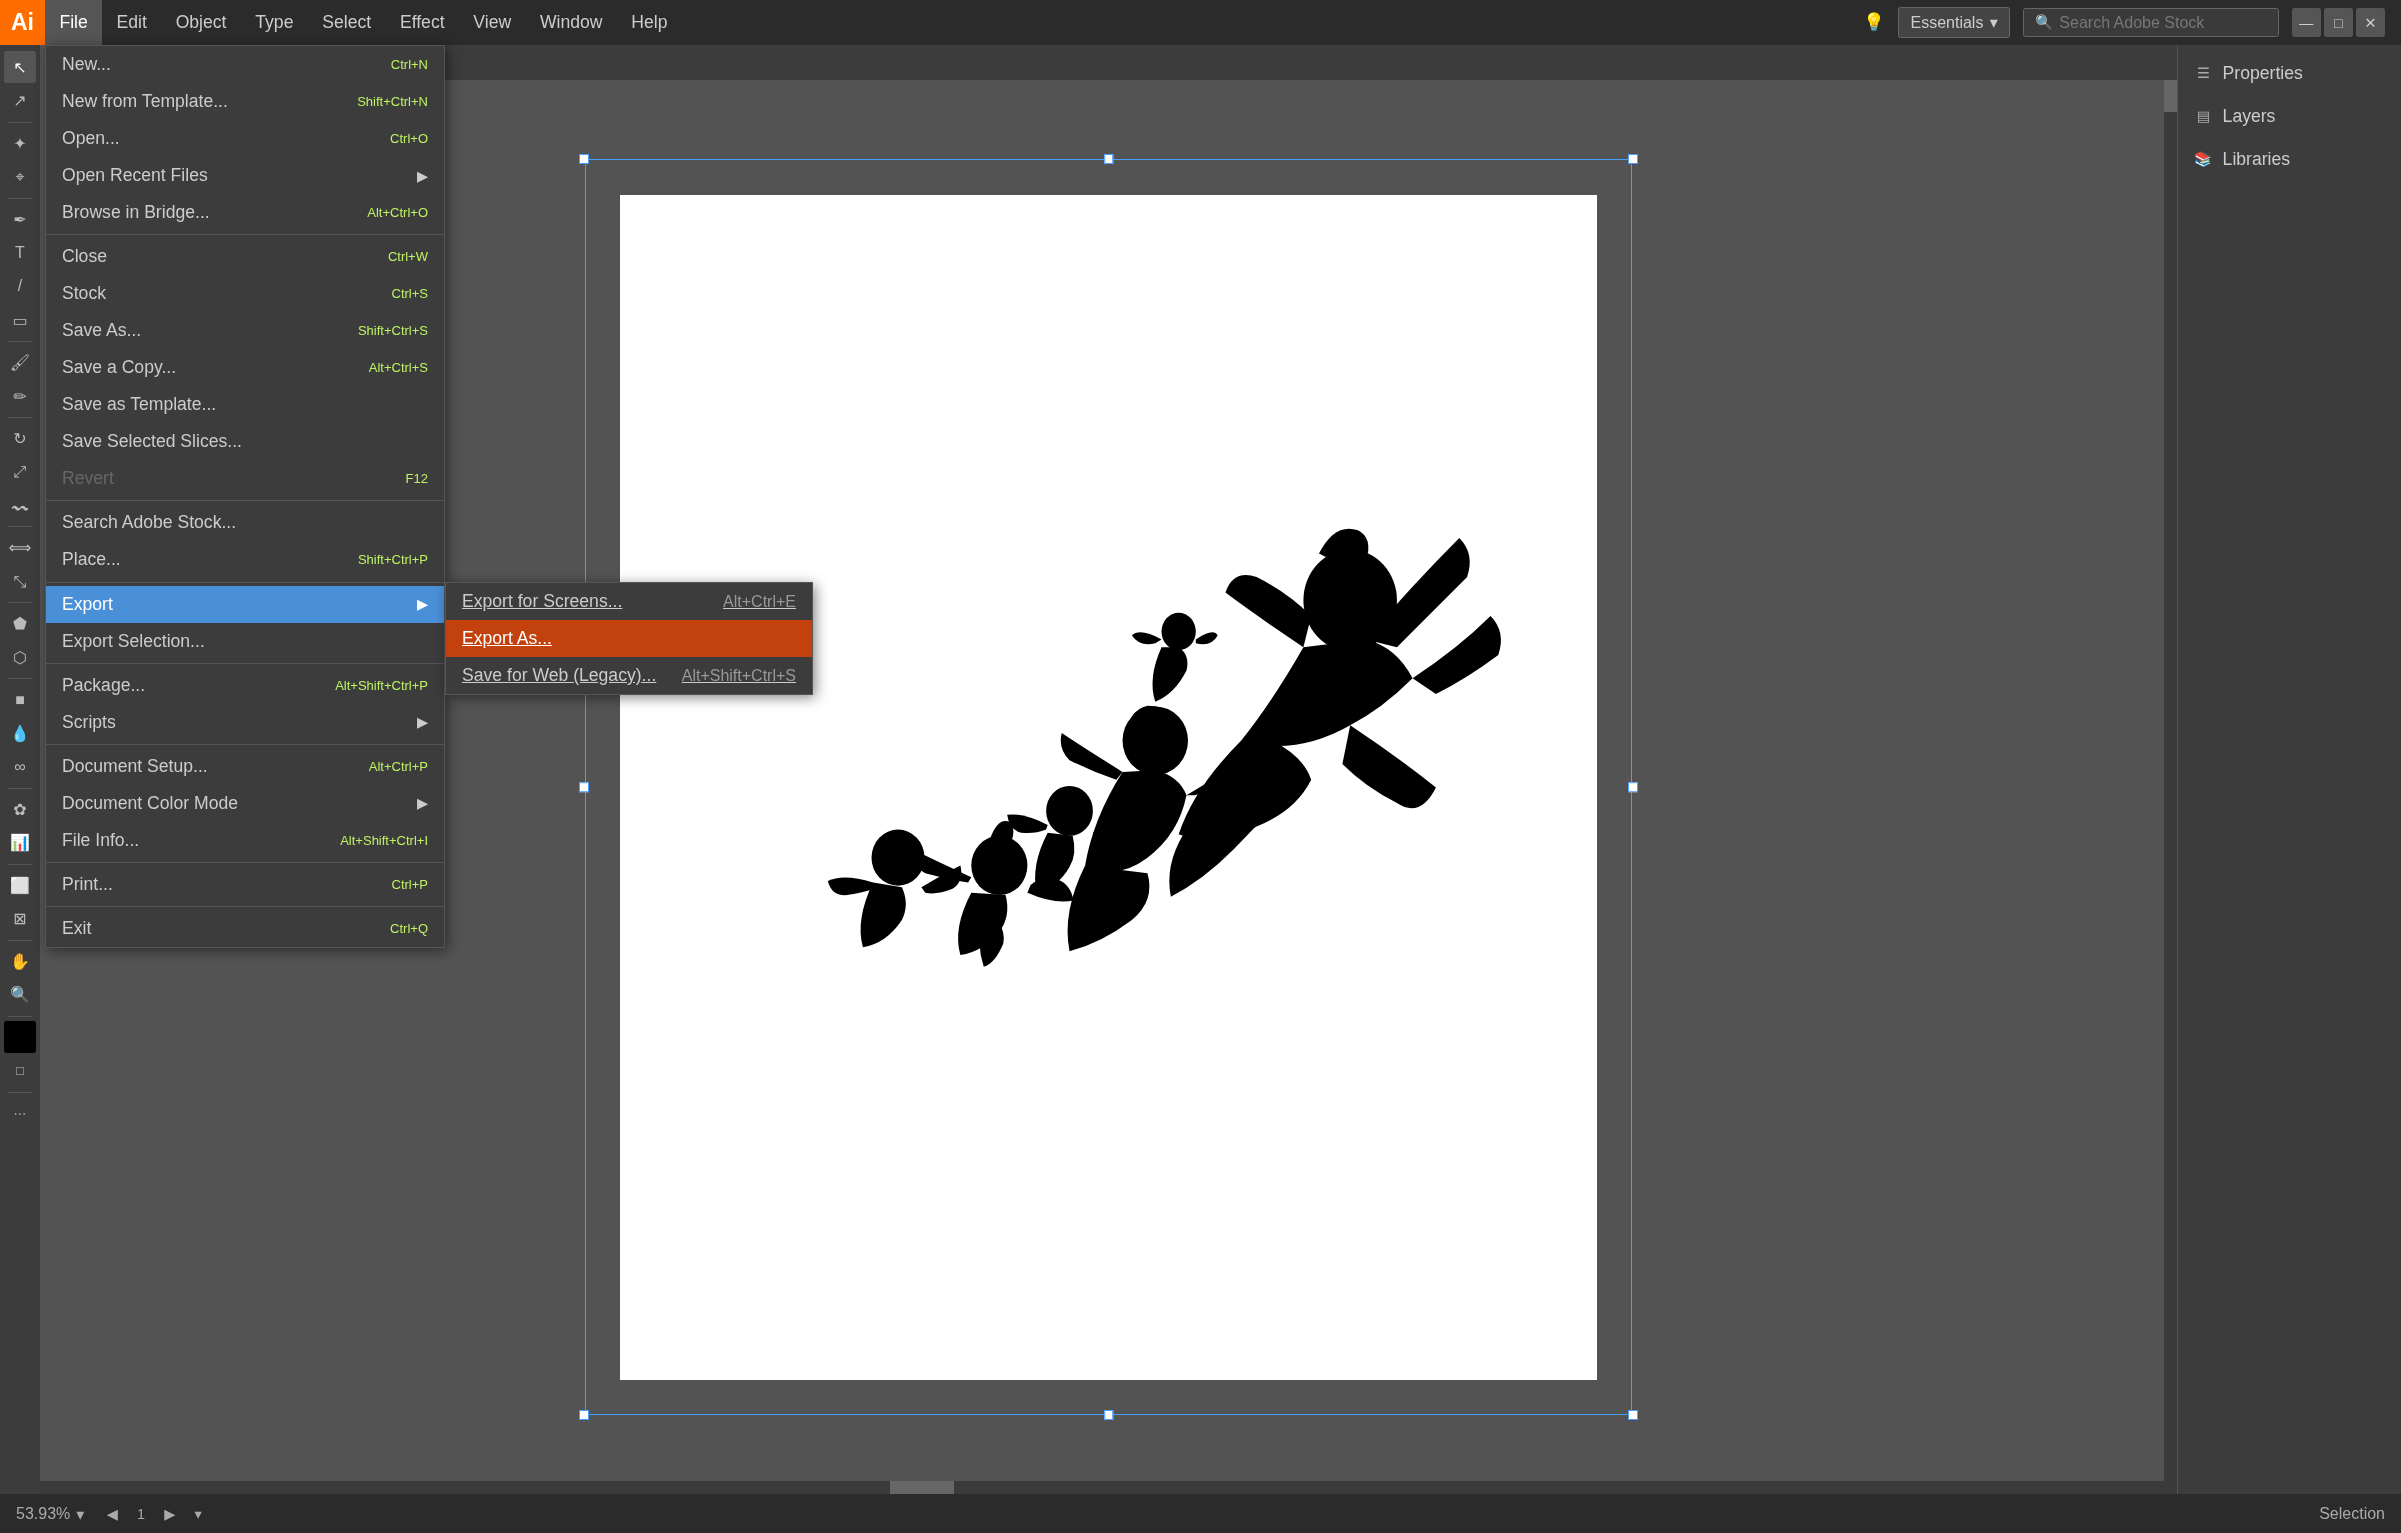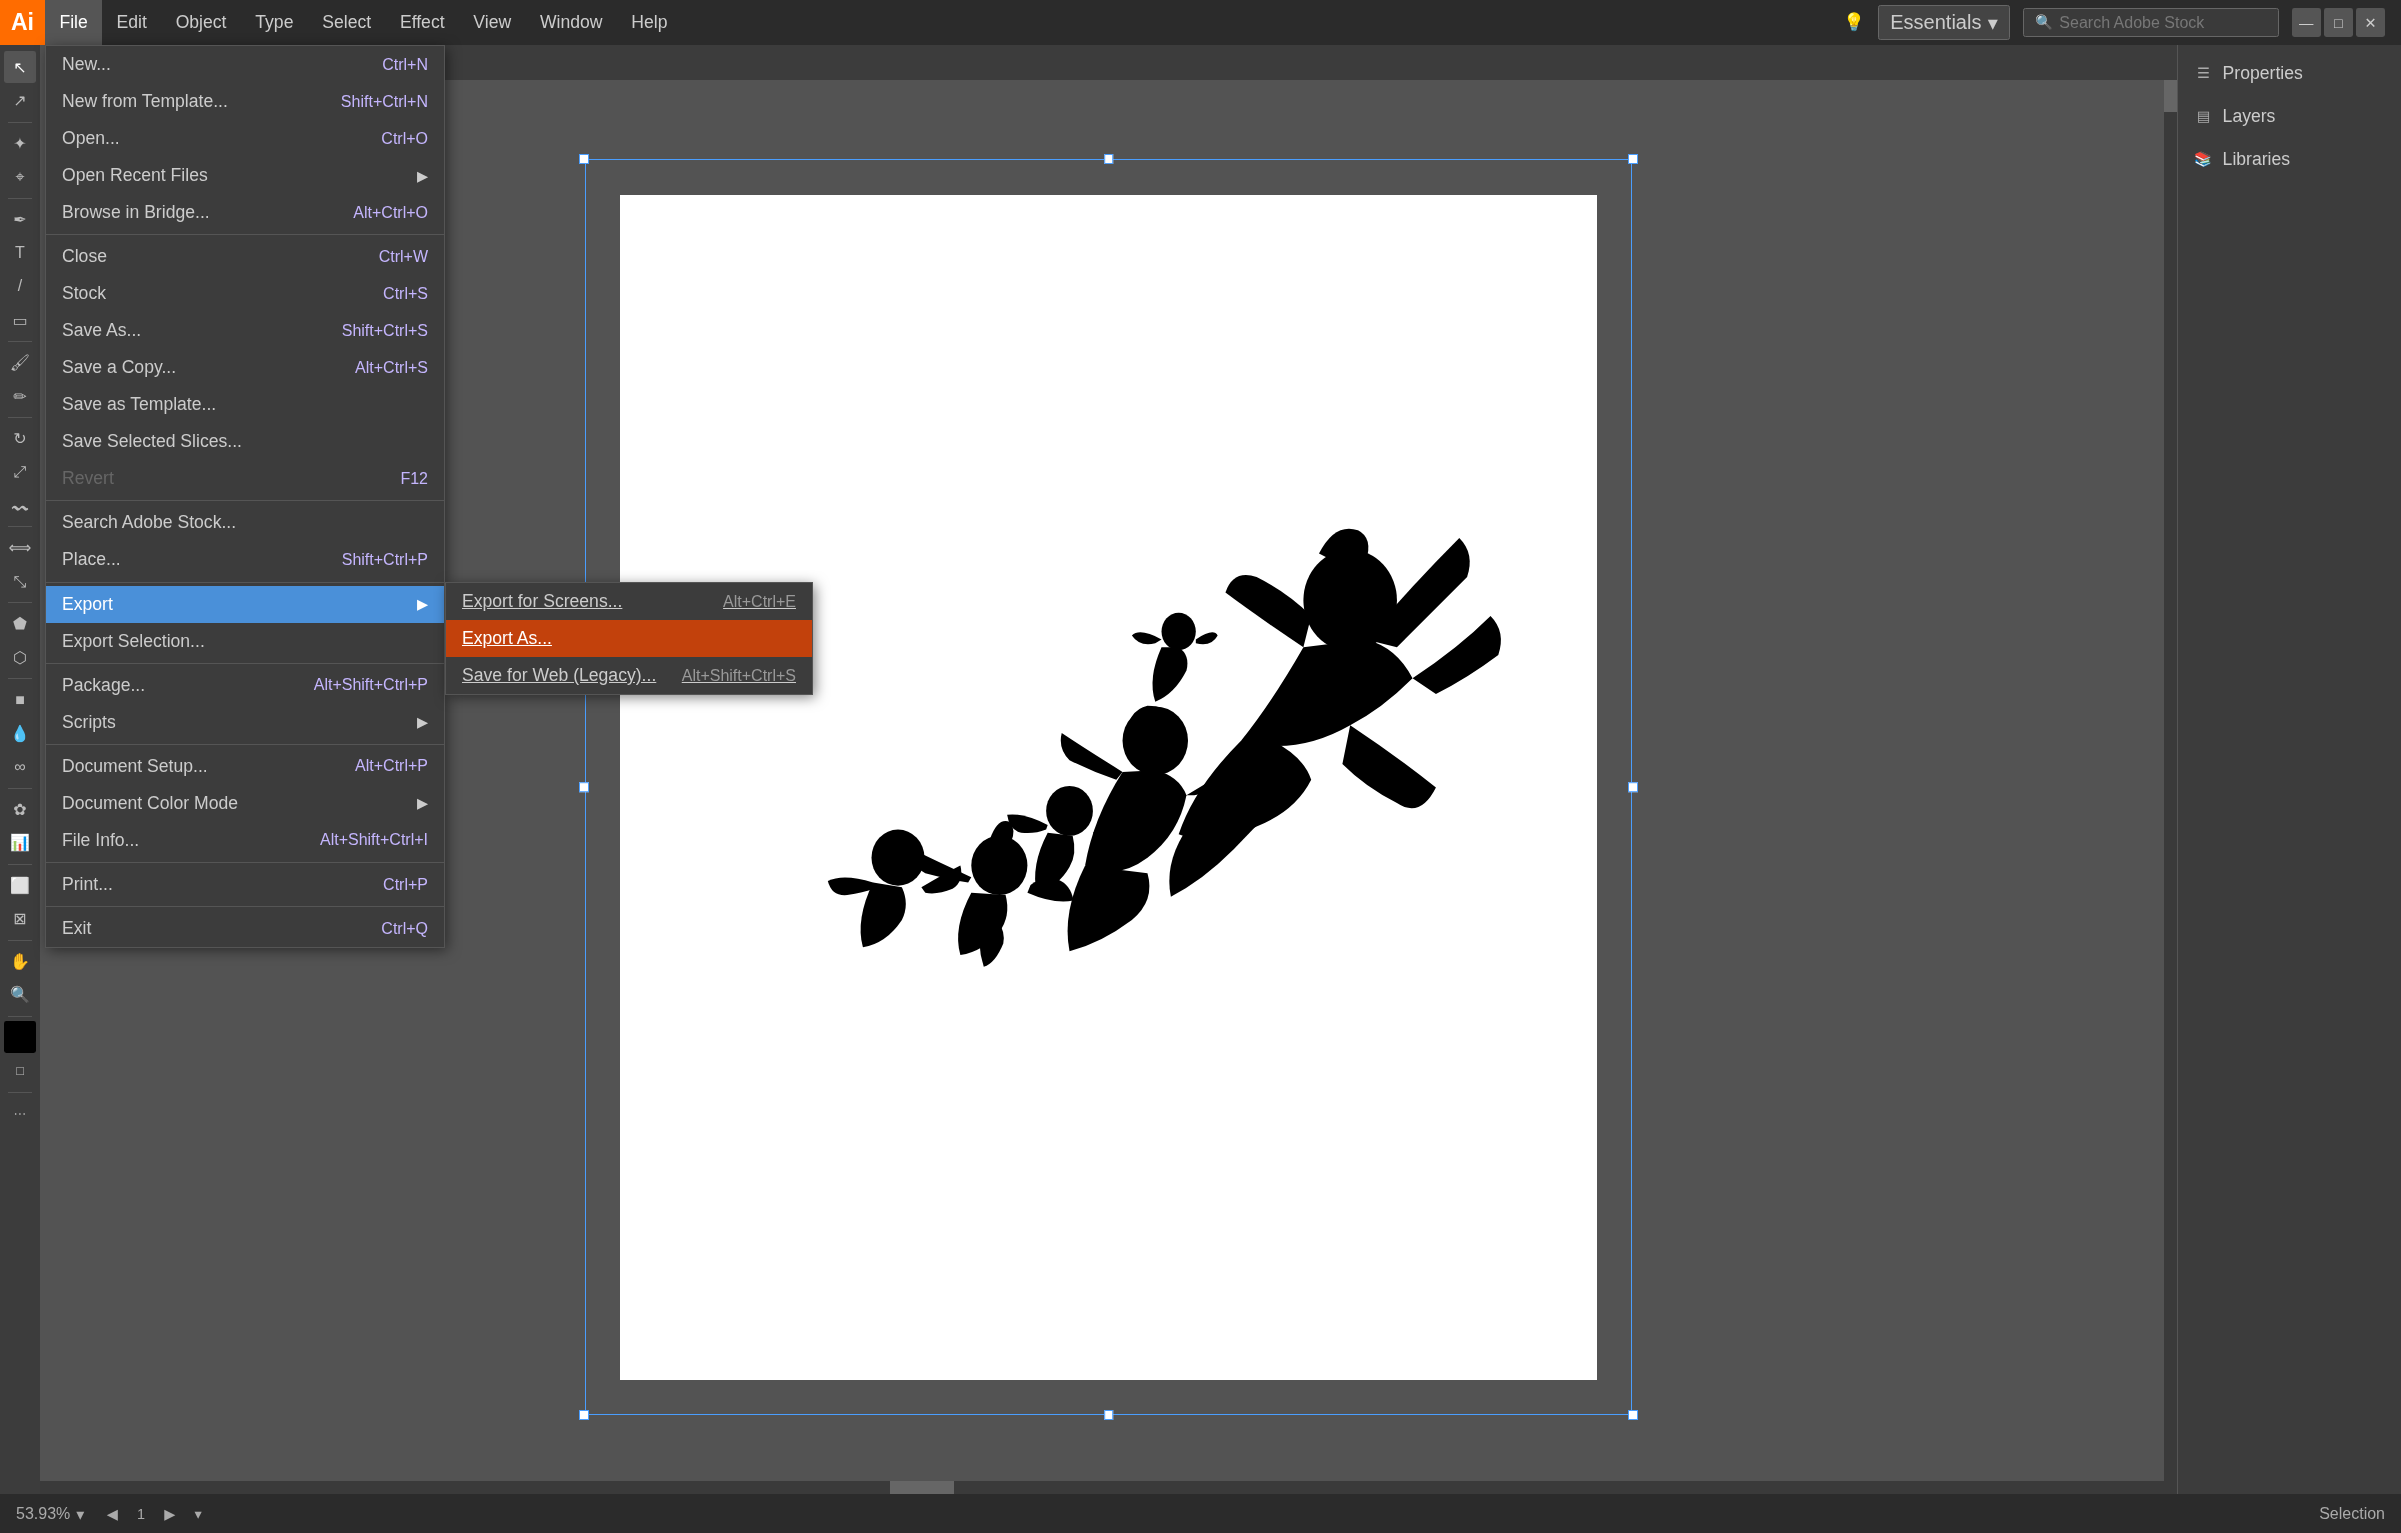--- a/index.html
+++ b/index.html
@@ -67,21 +67,21 @@
       display: flex;
       align-items: center;
       gap: 12.8px;
       padding-right: 16px;
     }
 
     #workspace-selector {
       background: #444;
       border: 0.8px solid #666;
       color: #ccc;
-      font-size: 20px;
+      font-size: 16px;
       padding: 4.8px 11.2px;
       border-radius: 2.4px;
       display: flex;
       align-items: center;
       gap: 6.4px;
       cursor: pointer;
     }
 
     #stock-search {
       background: #3a3a3a;
@@ -344,22 +344,22 @@
     }
     .menu-row.disabled {
       color: #666;
       cursor: default;
     }
 
     .menu-label {
       flex: 1;
     }
     .menu-shortcut {
-      color: #c4b5fd;
-      font-size: 16px;
+      color: #bef264;
+      font-size: 13px;
       margin-left: auto;
     }
     .menu-arrow {
       margin-left: 8px;
       font-size: 14.4px;
     }
 
     .menu-separator {
       height: 0.8px;
       background: #555;

